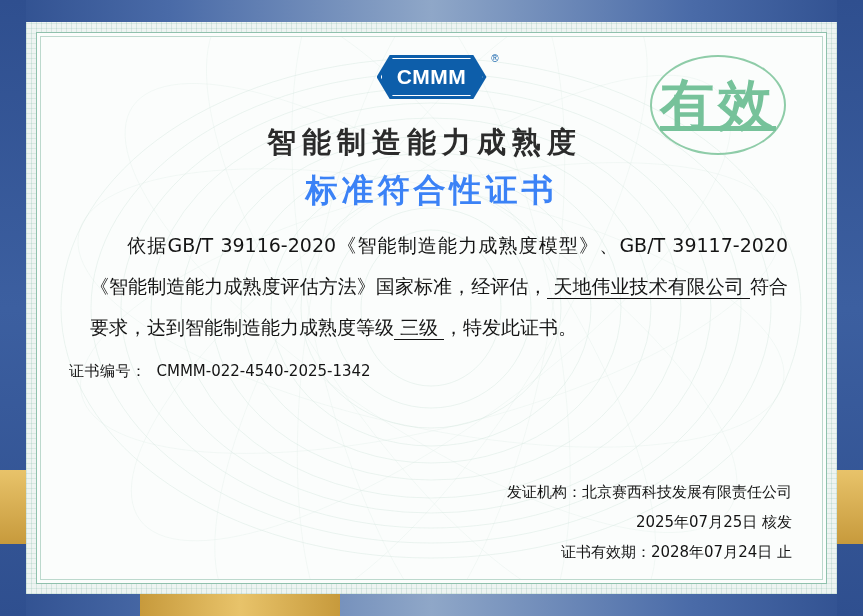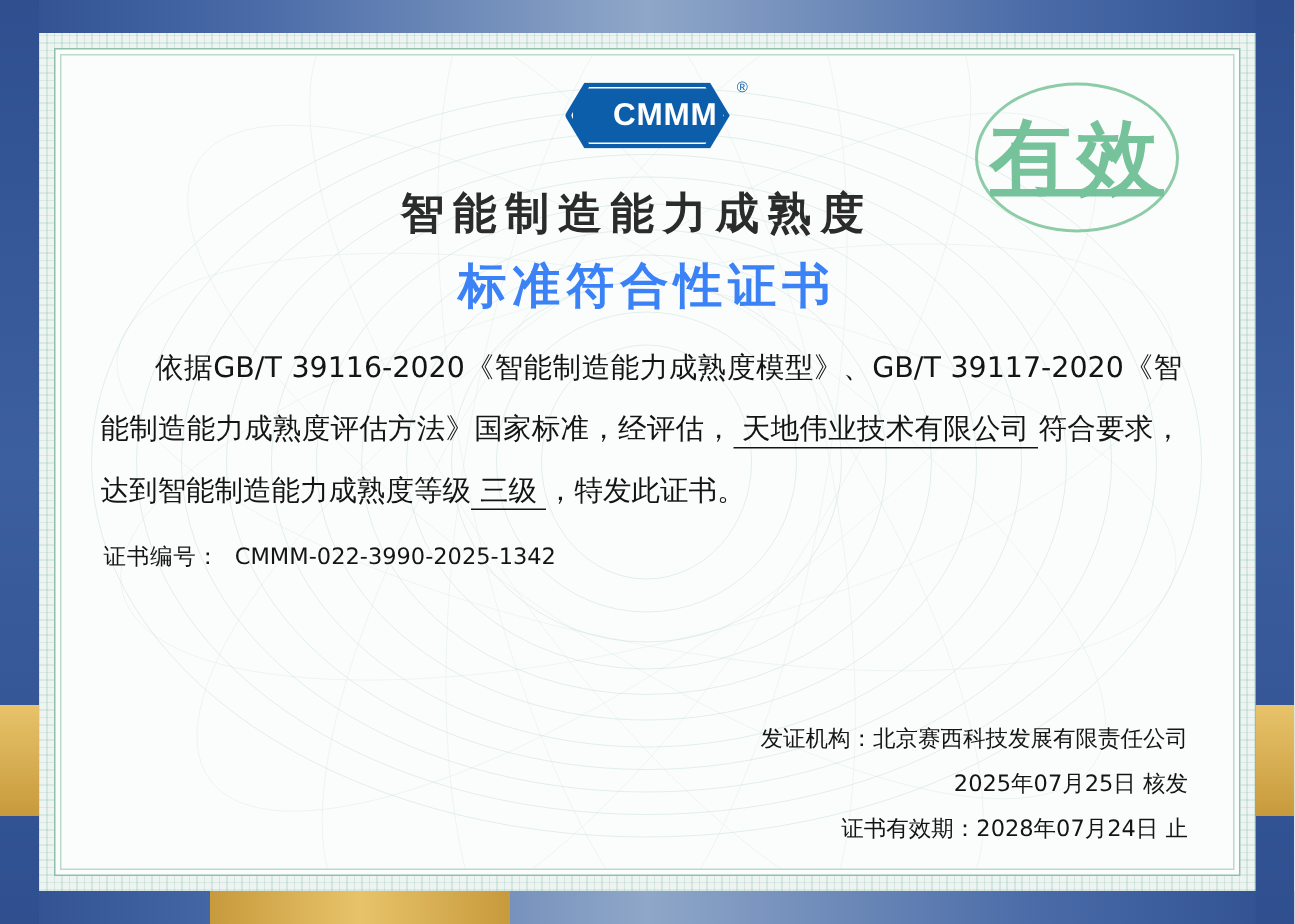--- a/index.html
+++ b/index.html
@@ -132,21 +132,21 @@
   .cmmm-hex-inner {
     position: absolute;
     left: 4px; top: 3px;
     width: 102px; height: 38px;
     border: 1.5px solid #ffffff;
     box-sizing: border-box;
     clip-path: polygon(12% 0%, 88% 0%, 100% 50%, 88% 100%, 12% 100%, 0% 50%);
   }
   .cmmm-text {
     position: absolute;
-    left: 12px; top: 0;
+    left: 0; top: 0;
     width: 110px; height: 44px;
     line-height: 44px;
     text-align: center;
     color: #ffffff;
     font-size: 21px;
     font-weight: bold;
     letter-spacing: 0.5px;
     font-family: "Liberation Sans", sans-serif;
   }
   .cmmm-reg {
@@ -189,21 +189,21 @@
     text-align: center;
     font-size: 32px;
     font-weight: bold;
     letter-spacing: 4px;
     color: #3b82f6;
     font-family: "DejaVu Sans", sans-serif;
   }
 
   .body-text {
     position: absolute;
-    left: 26px; right: 34px; top: 188px;
+    left: 49px; right: 34px; top: 188px;
     font-size: 19px;
     line-height: 41px;
     color: #141414;
     text-align: justify;
     text-justify: inter-ideograph;
     font-family: "DejaVu Sans", sans-serif;
   }
   .body-text .indent { display:inline-block; width: 36px; }
   .u {
     border-bottom: 1.5px solid #141414;
@@ -294,21 +294,21 @@
 
     <div class="title-main">智能制造能力成熟度</div>
     <div class="title-sub">标准符合性证书</div>
 
     <div class="body-text">
       <span class="indent"></span><span>依据GB/T 39116-2020《智能制造能力成熟度模型》、GB/T 39117-2020《智能制造能力成熟度评估方法》国家标准，经评估，</span><span class="u">天地伟业技术有限公司</span><span>符合要求，达到智能制造能力成熟度等级</span><span class="u">三级</span><span>，特发此证书。</span>
     </div>
 
     <div class="meta">
       <div class="meta-row">
-        <span class="meta-label">证书编号：</span><span class="meta-val">CMMM-022-3990-2025-1342</span>
+        <span class="meta-label">证书编号：</span><span class="meta-val">CMMM-022-4540-2025-1342</span>
       </div>
     </div>
 
     <div class="issuer">
       <div class="issuer-row">
         <span>发证机构：</span><span>北京赛西科技发展有限责任公司</span>
       </div>
       <div class="issuer-row">
         <span></span><span>2025年07月25日 核发</span>
       </div>

